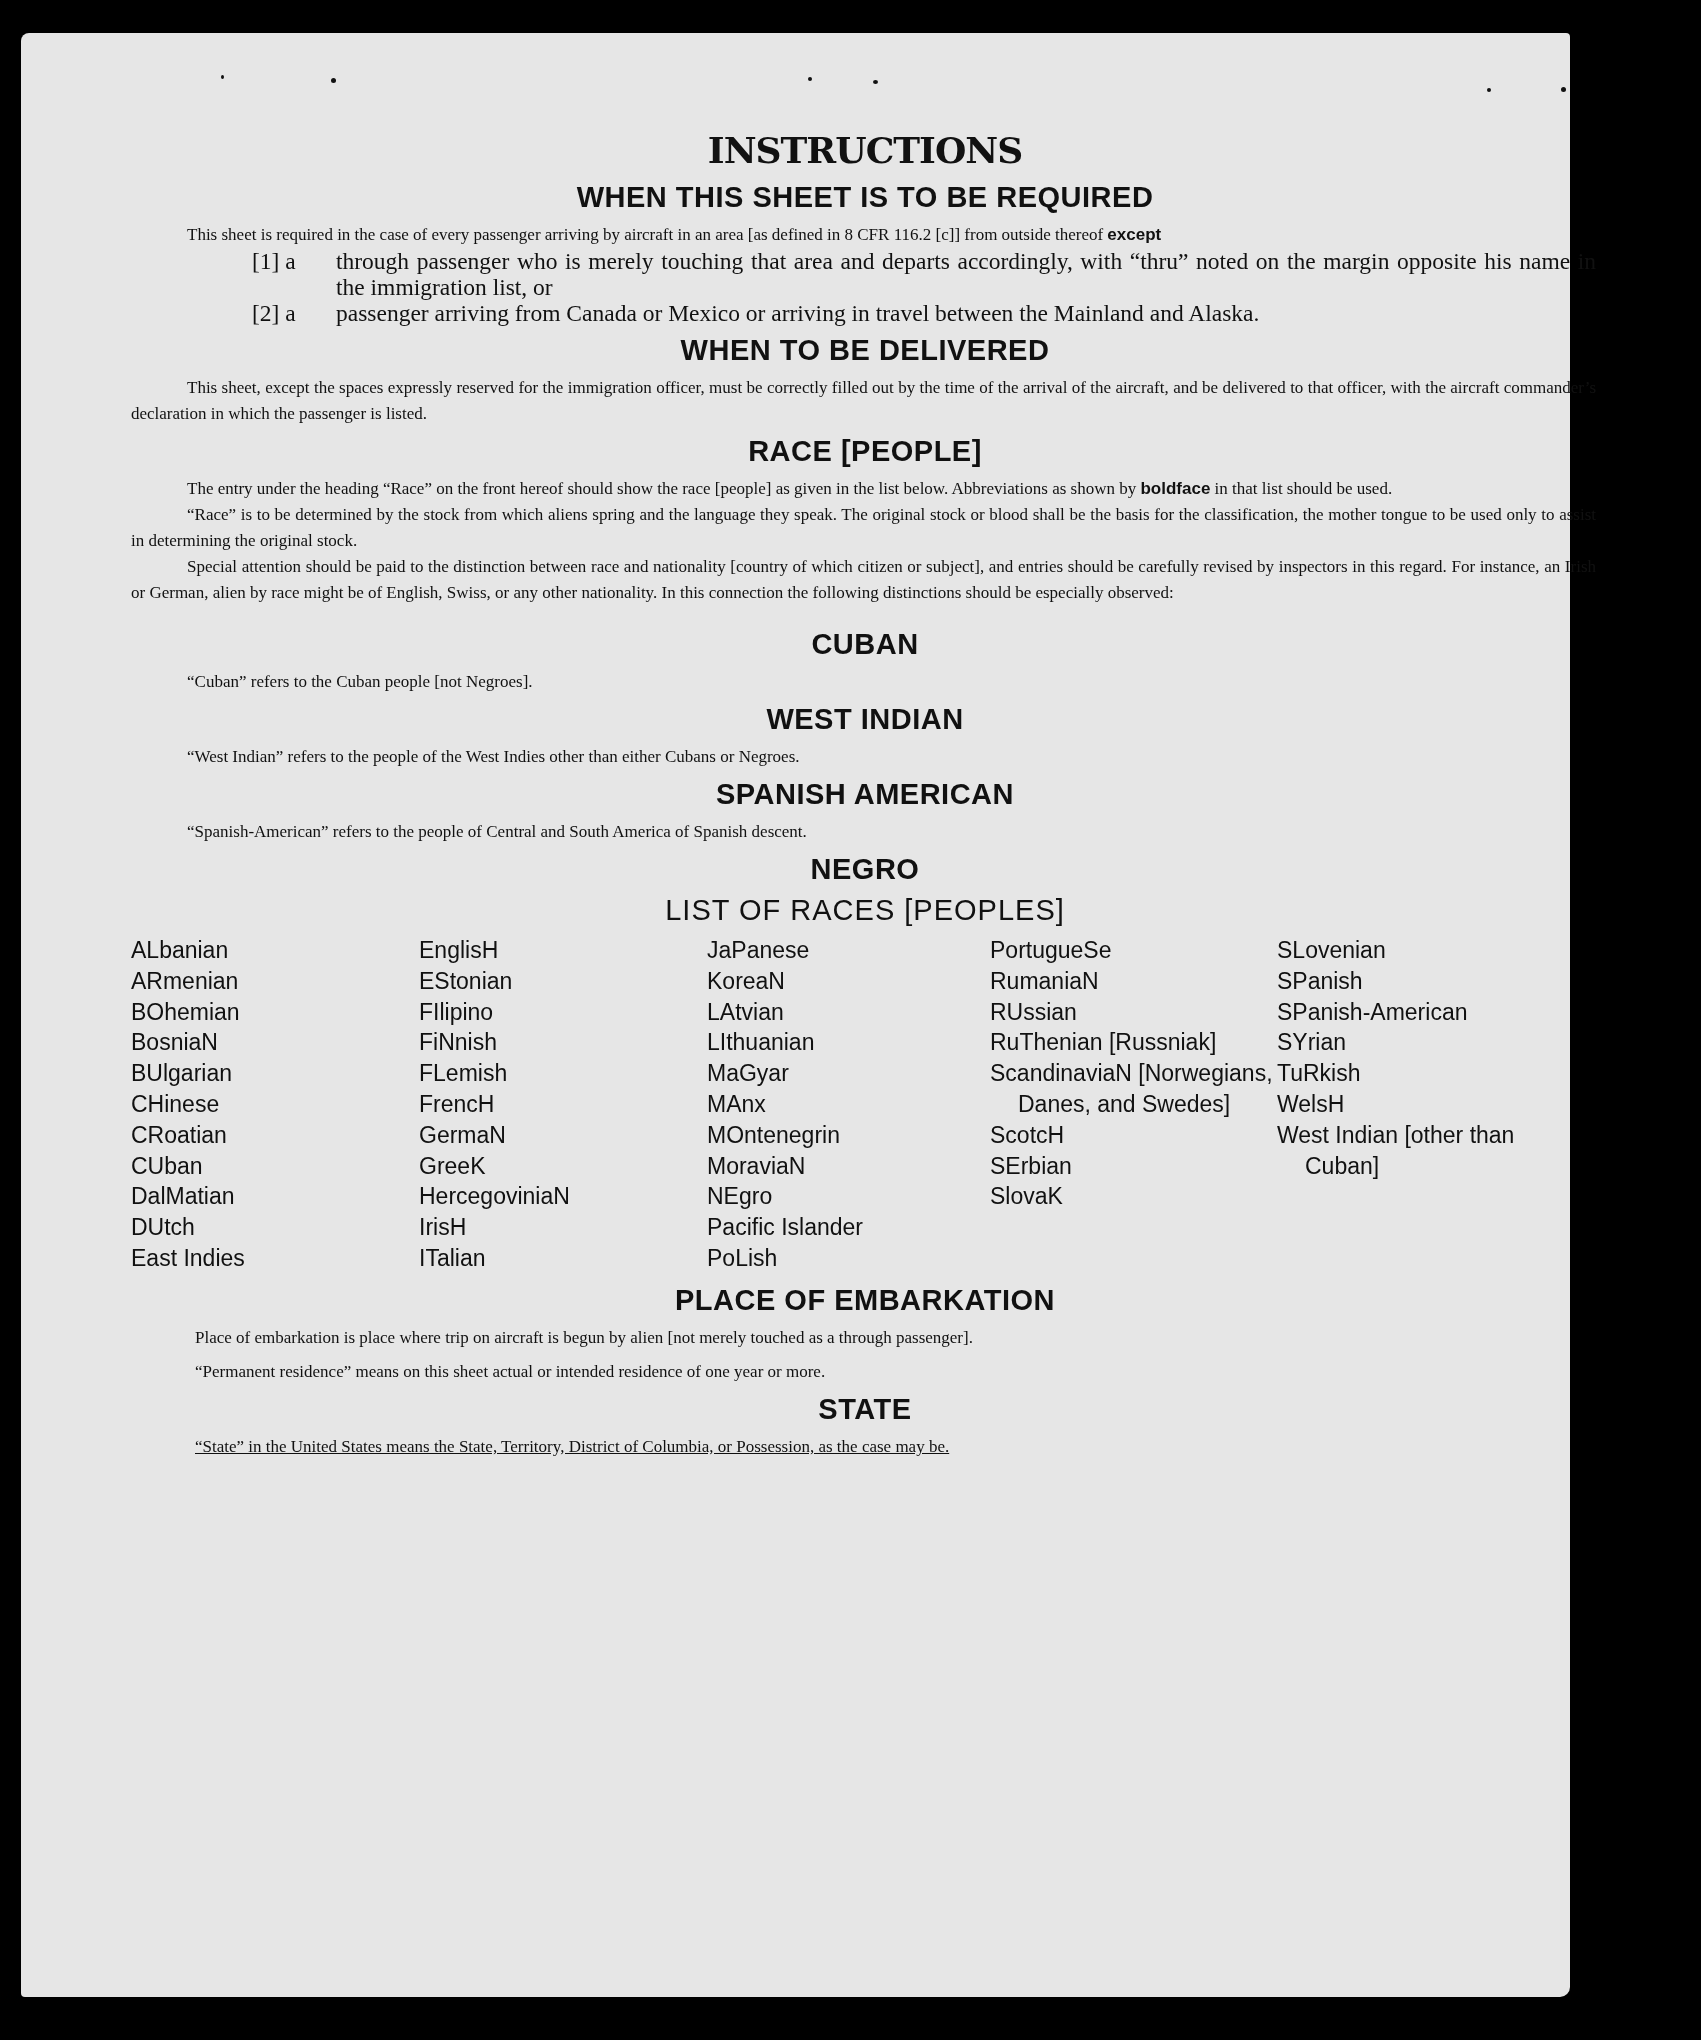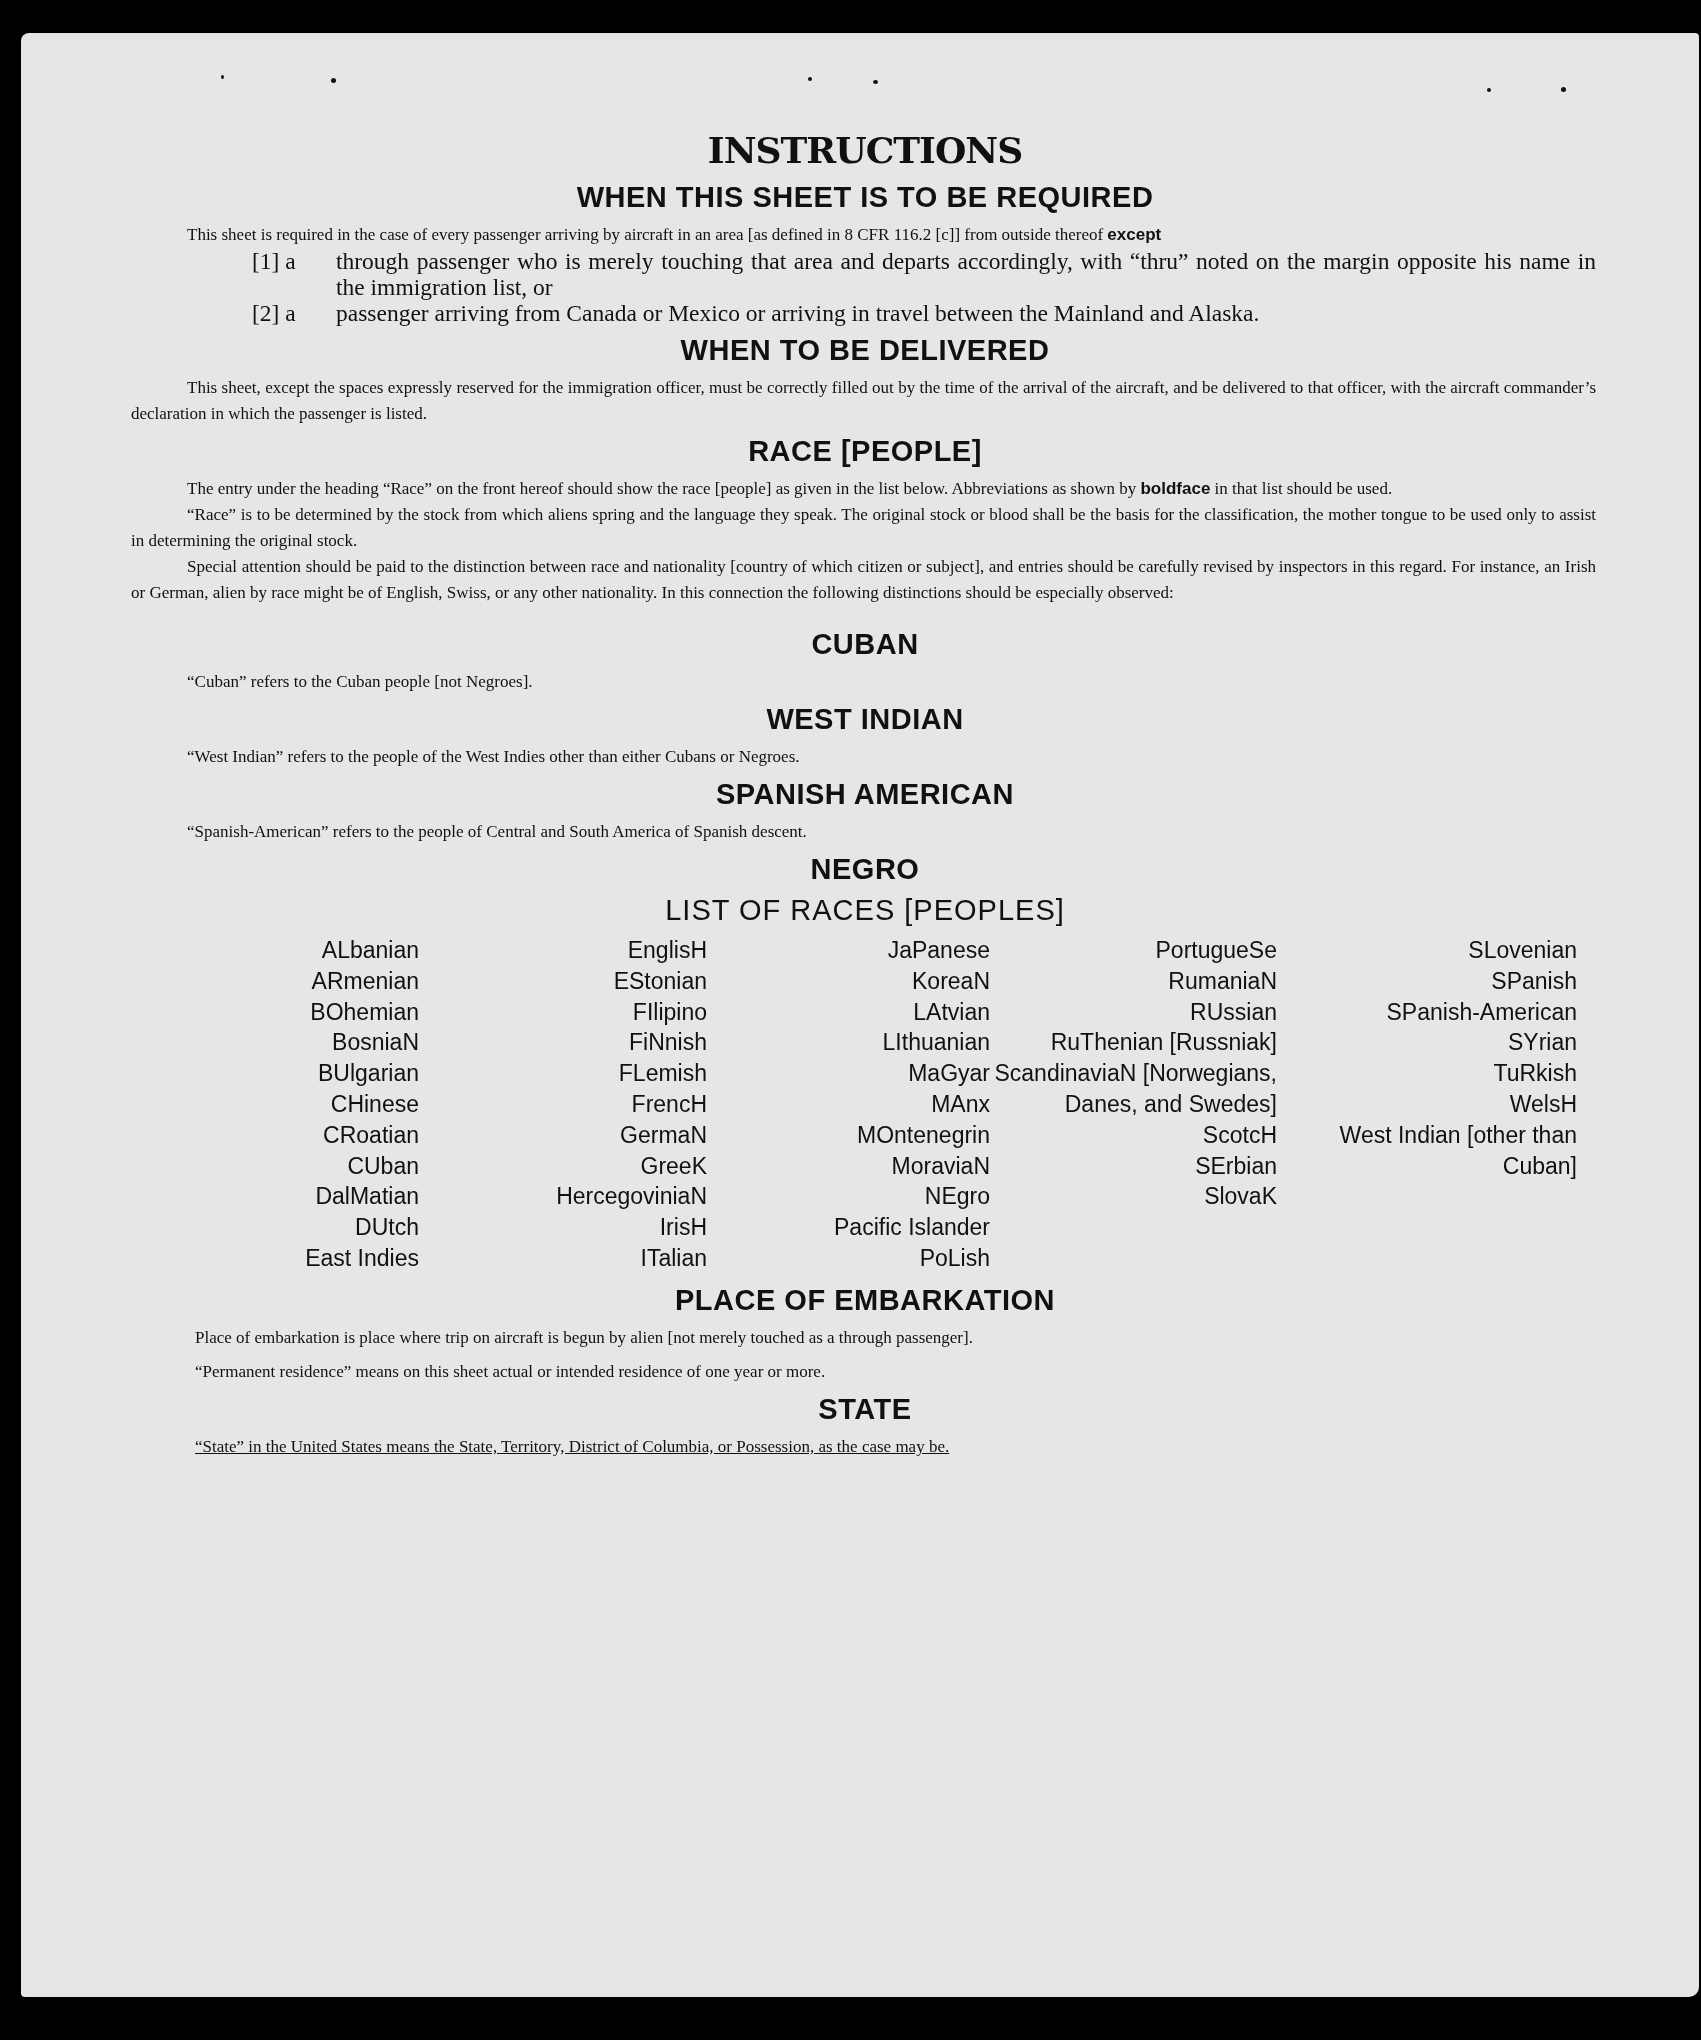--- a/index.html
+++ b/index.html
@@ -1,20 +1,20 @@
 <!DOCTYPE html>
 <html><head>
 <meta charset="utf-8">
 <style>
   html, body { margin: 0; padding: 0; }
   body {
     width: 1701px; height: 2040px; background: #000; position: relative; overflow: hidden;
   }
   .page {
-    position: absolute; left: 21px; top: 33px; width: 1678px; height: 1964px;
+    position: absolute; left: 21px; top: 33px; width: 1549px; height: 1964px;
     background: #e6e6e6; border-radius: 8px 4px 10px 4px;
     color: #111;
   }
   .speck { position: absolute; background: #111; border-radius: 50%; }
   .content { position: absolute; left: 113px; top: 96px; width: 1462px; }
   .title {
     font-family: "DejaVu Serif", serif; font-weight: bold; font-size: 36px;
     text-align: center; letter-spacing: -1px; margin: 0 0 10px 0;
   }
   .h {
@@ -73,21 +73,21 @@
 
     <div class="h">WEST INDIAN</div>
     <div class="p" style="margin-left:-3px;">“West Indian” refers to the people of the West Indies other than either Cubans or Negroes.</div>
 
     <div class="h">SPANISH AMERICAN</div>
     <div class="p" style="margin-left:-3px;">“Spanish-American” refers to the people of Central and South America of Spanish descent.</div>
 
     <div class="h">NEGRO</div>
 
     <div class="h" style="font-weight:normal;font-family:'Liberation Sans',sans-serif;letter-spacing:1px;">LIST OF RACES [PEOPLES]</div>
-    <div class="races" id="race-list" style="margin-left:-3px;text-align:right;">
+    <div class="races" id="race-list" style="margin-left:-3px;">
         <div class="col">
           <div class="race">ALbanian</div>
           <div class="race">ARmenian</div>
           <div class="race">BOhemian</div>
           <div class="race">BosniaN</div>
           <div class="race">BUlgarian</div>
           <div class="race">CHinese</div>
           <div class="race">CRoatian</div>
           <div class="race">CUban</div>
           <div class="race">DalMatian</div>

